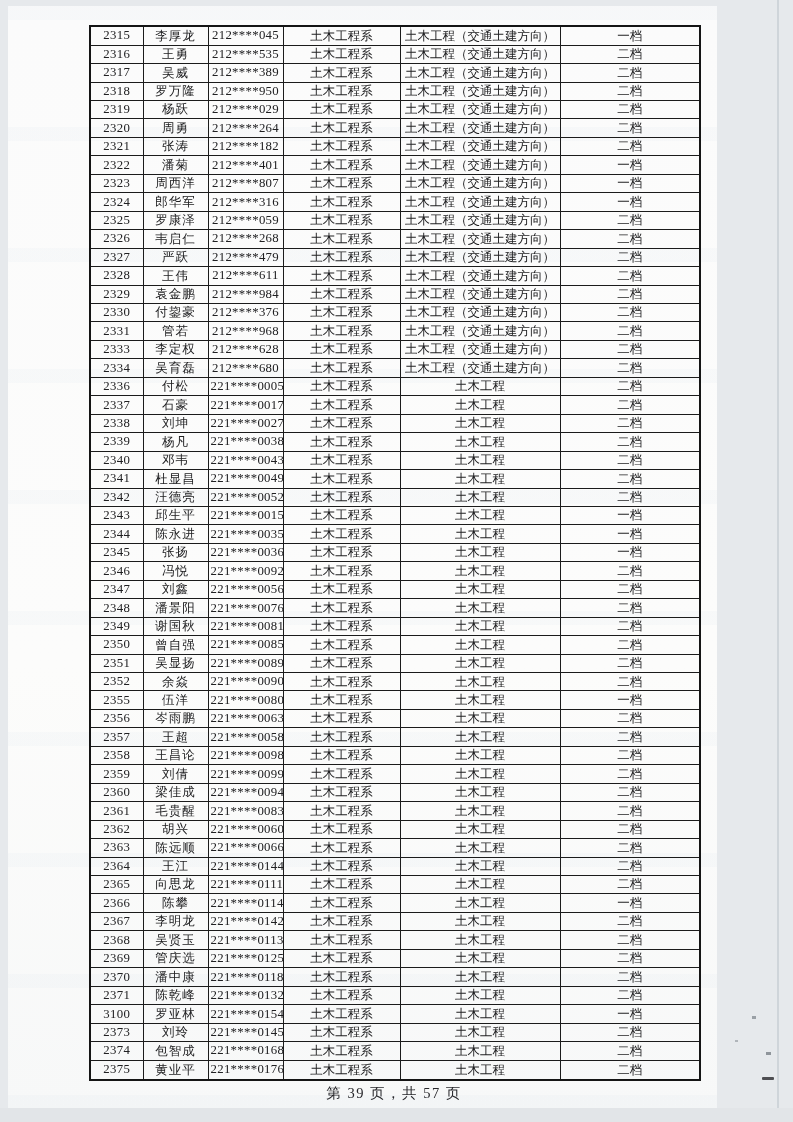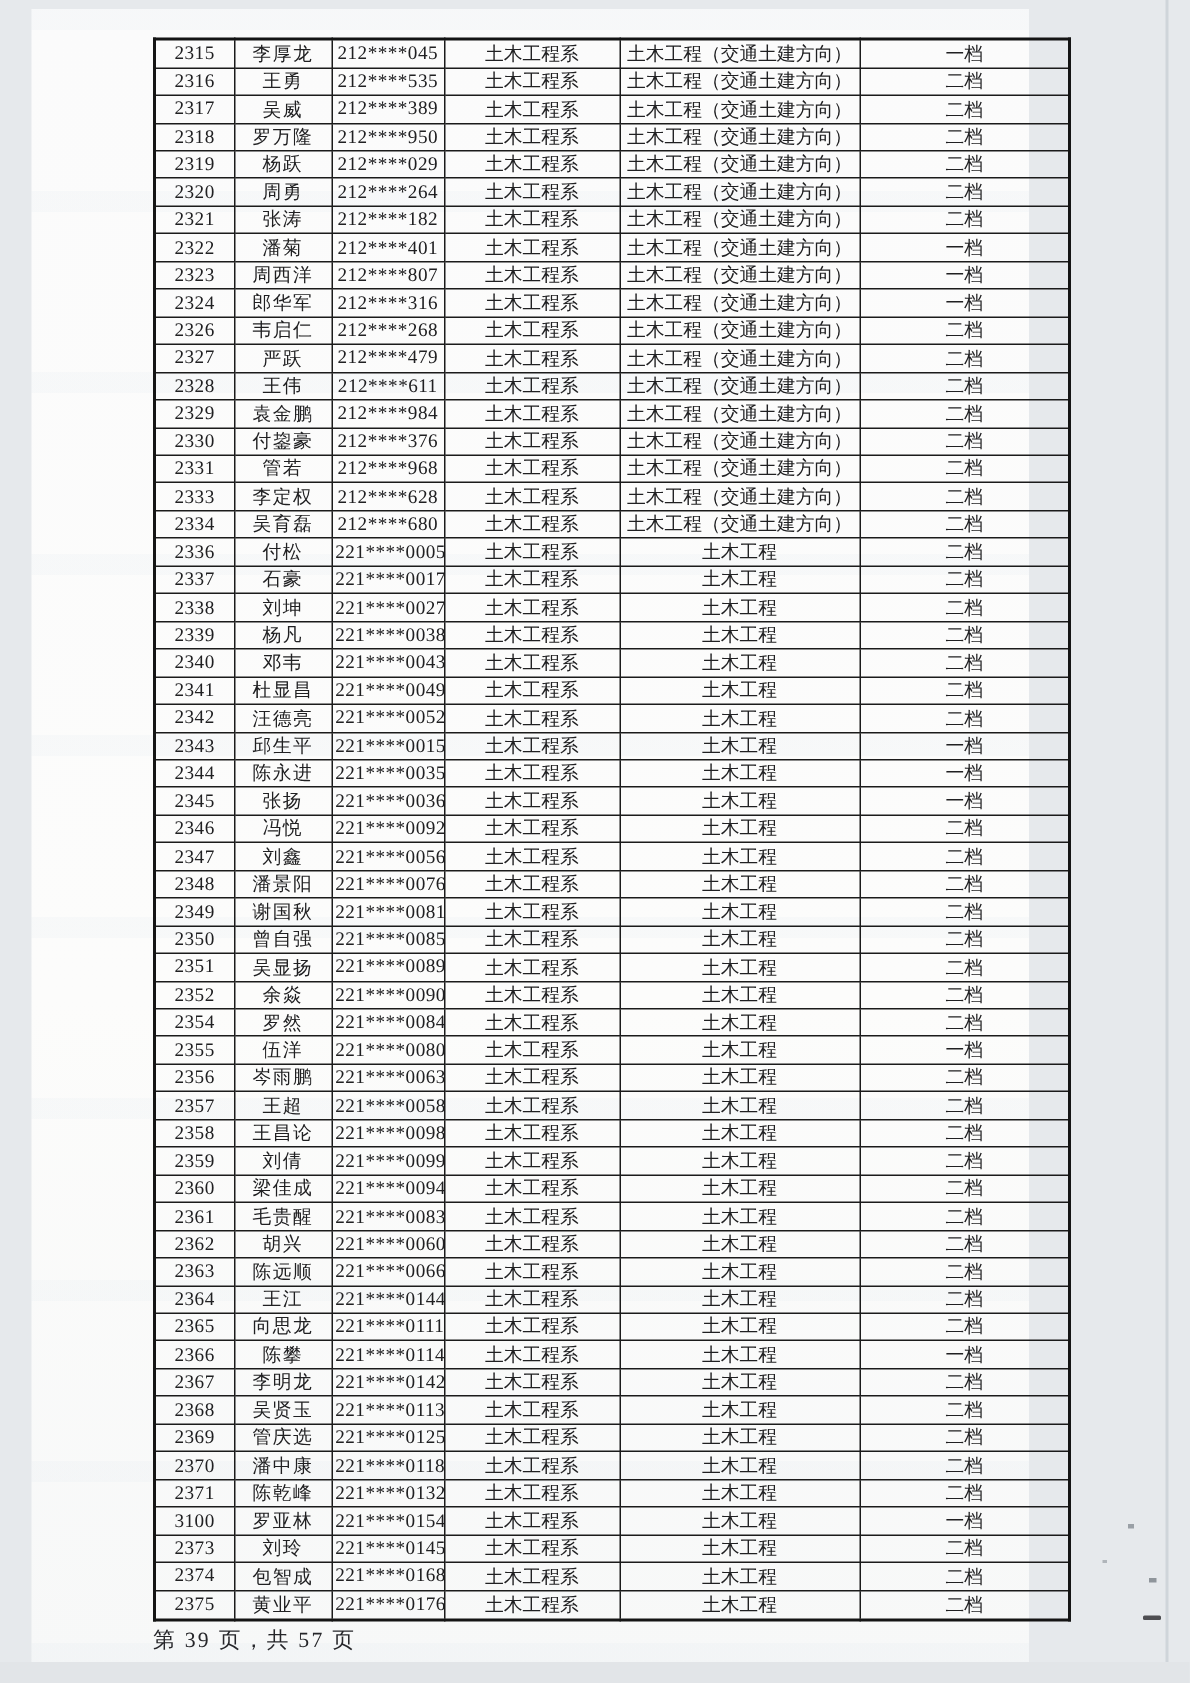--- a/index.html
+++ b/index.html
@@ -4,46 +4,47 @@
 <style>
   html,body{margin:0;padding:0;}
   body{
     width:793px;height:1122px;
     background:#e6e9ec;
     position:relative;
     font-family:"Liberation Serif","DejaVu Serif",serif;
     overflow:hidden;
   }
   .page{
-    position:absolute;left:21px;top:6px;width:665px;height:1102px;
+    position:absolute;left:8px;top:6px;width:665px;height:1102px;
     background:
       repeating-linear-gradient(180deg,
         rgba(205,218,230,0.10) 0px, rgba(205,218,230,0.10) 14px,
         rgba(255,255,255,0) 14px, rgba(255,255,255,0) 121px),
       linear-gradient(180deg,#fbfbfb 0%,#fcfcfb 60%,#f7f8f8 100%);
+    padding-left: 44px;
   }
   .roster-table{
     position:absolute;left:90px;top:25px;
     width:610px;height:1056px;
     border-collapse:collapse;table-layout:fixed;
   }
   .roster-table td{
     border:1.6px solid #1b1b1b;
     padding:0 2px;
     text-align:center;vertical-align:middle;
     font-size:12.5px;color:#202022;
     white-space:nowrap;overflow:hidden;
     line-height:1;
   }
   .roster-table{border:2.4px solid #151515;}
   td.c-no,td.c-sid{font-size:12.8px;letter-spacing:0.3px;}
   td.c-name{letter-spacing:1px;}
   .footer{
     position:absolute;left:90px;top:1084px;width:610px;
-    font-size:14.5px;color:#26262a;
+    text-align:center;font-size:14.5px;color:#26262a;
     letter-spacing:1.5px;
   }
   .artifact{position:absolute;background:#4e4e52;}
   .artifact.dash{left:762px;top:1077px;width:12px;height:3px;border-radius:1px;}
   .speck1{left:752px;top:1016px;width:4px;height:3px;background:#9aa0a6;}
   .speck2{left:766px;top:1052px;width:5px;height:3px;background:#8f959b;}
   .speck3{left:735px;top:1040px;width:3px;height:2px;background:#b0b5ba;}
   .page-edge-right{
     position:absolute;left:777px;top:0;width:2px;height:1122px;
     background:#cfd5da;
@@ -141,20 +142,28 @@
         </tr>
         <tr>
           <td class="c-no">2324</td>
           <td class="c-name">郎华军</td>
           <td class="c-sid">212****316</td>
           <td class="c-dept">土木工程系</td>
           <td class="c-major">土木工程（交通土建方向）</td>
           <td class="c-level">一档</td>
         </tr>
         <tr>
+          <td class="c-no">2325</td>
+          <td class="c-name">罗康泽</td>
+          <td class="c-sid">212****059</td>
+          <td class="c-dept">土木工程系</td>
+          <td class="c-major">土木工程（交通土建方向）</td>
+          <td class="c-level">二档</td>
+        </tr>
+        <tr>
           <td class="c-no">2326</td>
           <td class="c-name">韦启仁</td>
           <td class="c-sid">212****268</td>
           <td class="c-dept">土木工程系</td>
           <td class="c-major">土木工程（交通土建方向）</td>
           <td class="c-level">二档</td>
         </tr>
         <tr>
           <td class="c-no">2327</td>
           <td class="c-name">严跃</td>
@@ -336,28 +345,20 @@
           <td class="c-name">吴显扬</td>
           <td class="c-sid">221****0089</td>
           <td class="c-dept">土木工程系</td>
           <td class="c-major">土木工程</td>
           <td class="c-level">二档</td>
         </tr>
         <tr>
           <td class="c-no">2352</td>
           <td class="c-name">余焱</td>
           <td class="c-sid">221****0090</td>
-          <td class="c-dept">土木工程系</td>
-          <td class="c-major">土木工程</td>
-          <td class="c-level">二档</td>
-        </tr>
-        <tr>
-          <td class="c-no">2354</td>
-          <td class="c-name">罗然</td>
-          <td class="c-sid">221****0084</td>
           <td class="c-dept">土木工程系</td>
           <td class="c-major">土木工程</td>
           <td class="c-level">二档</td>
         </tr>
         <tr>
           <td class="c-no">2355</td>
           <td class="c-name">伍洋</td>
           <td class="c-sid">221****0080</td>
           <td class="c-dept">土木工程系</td>
           <td class="c-major">土木工程</td>

